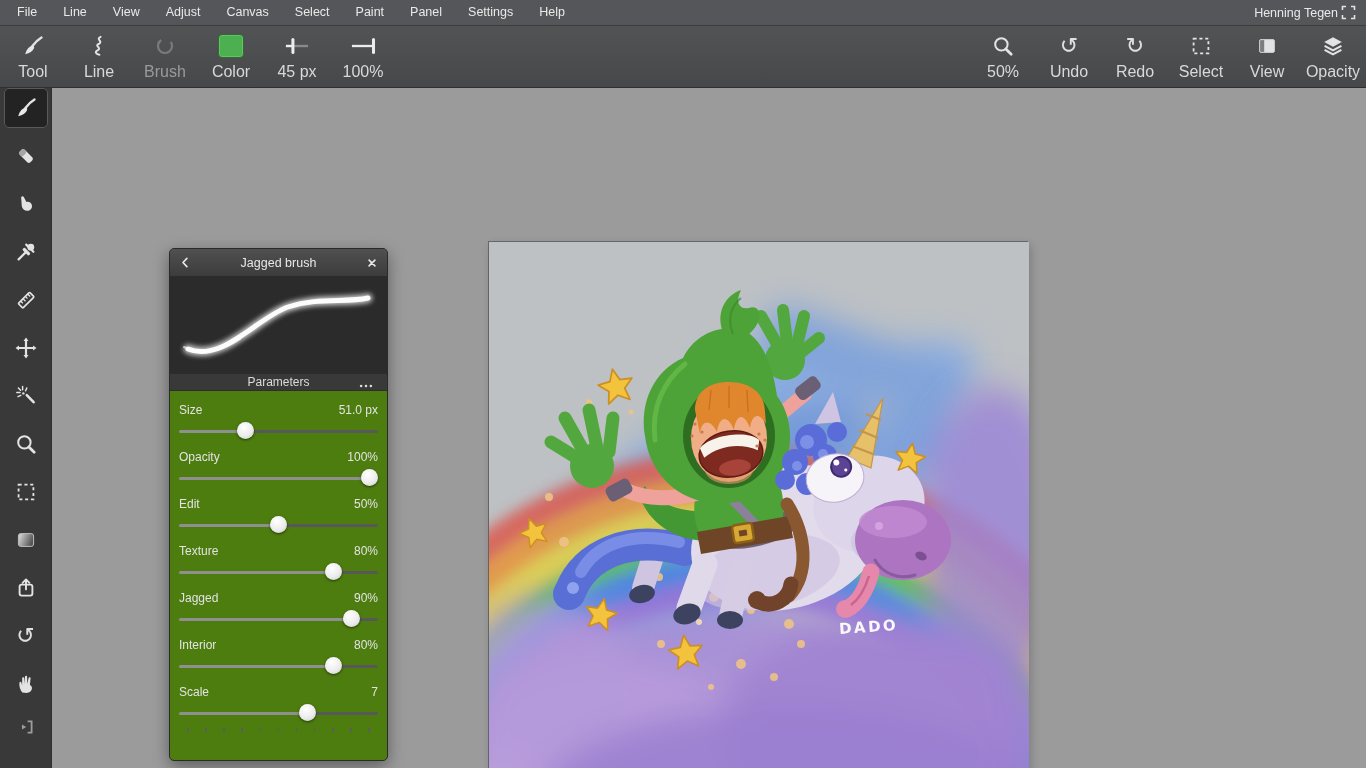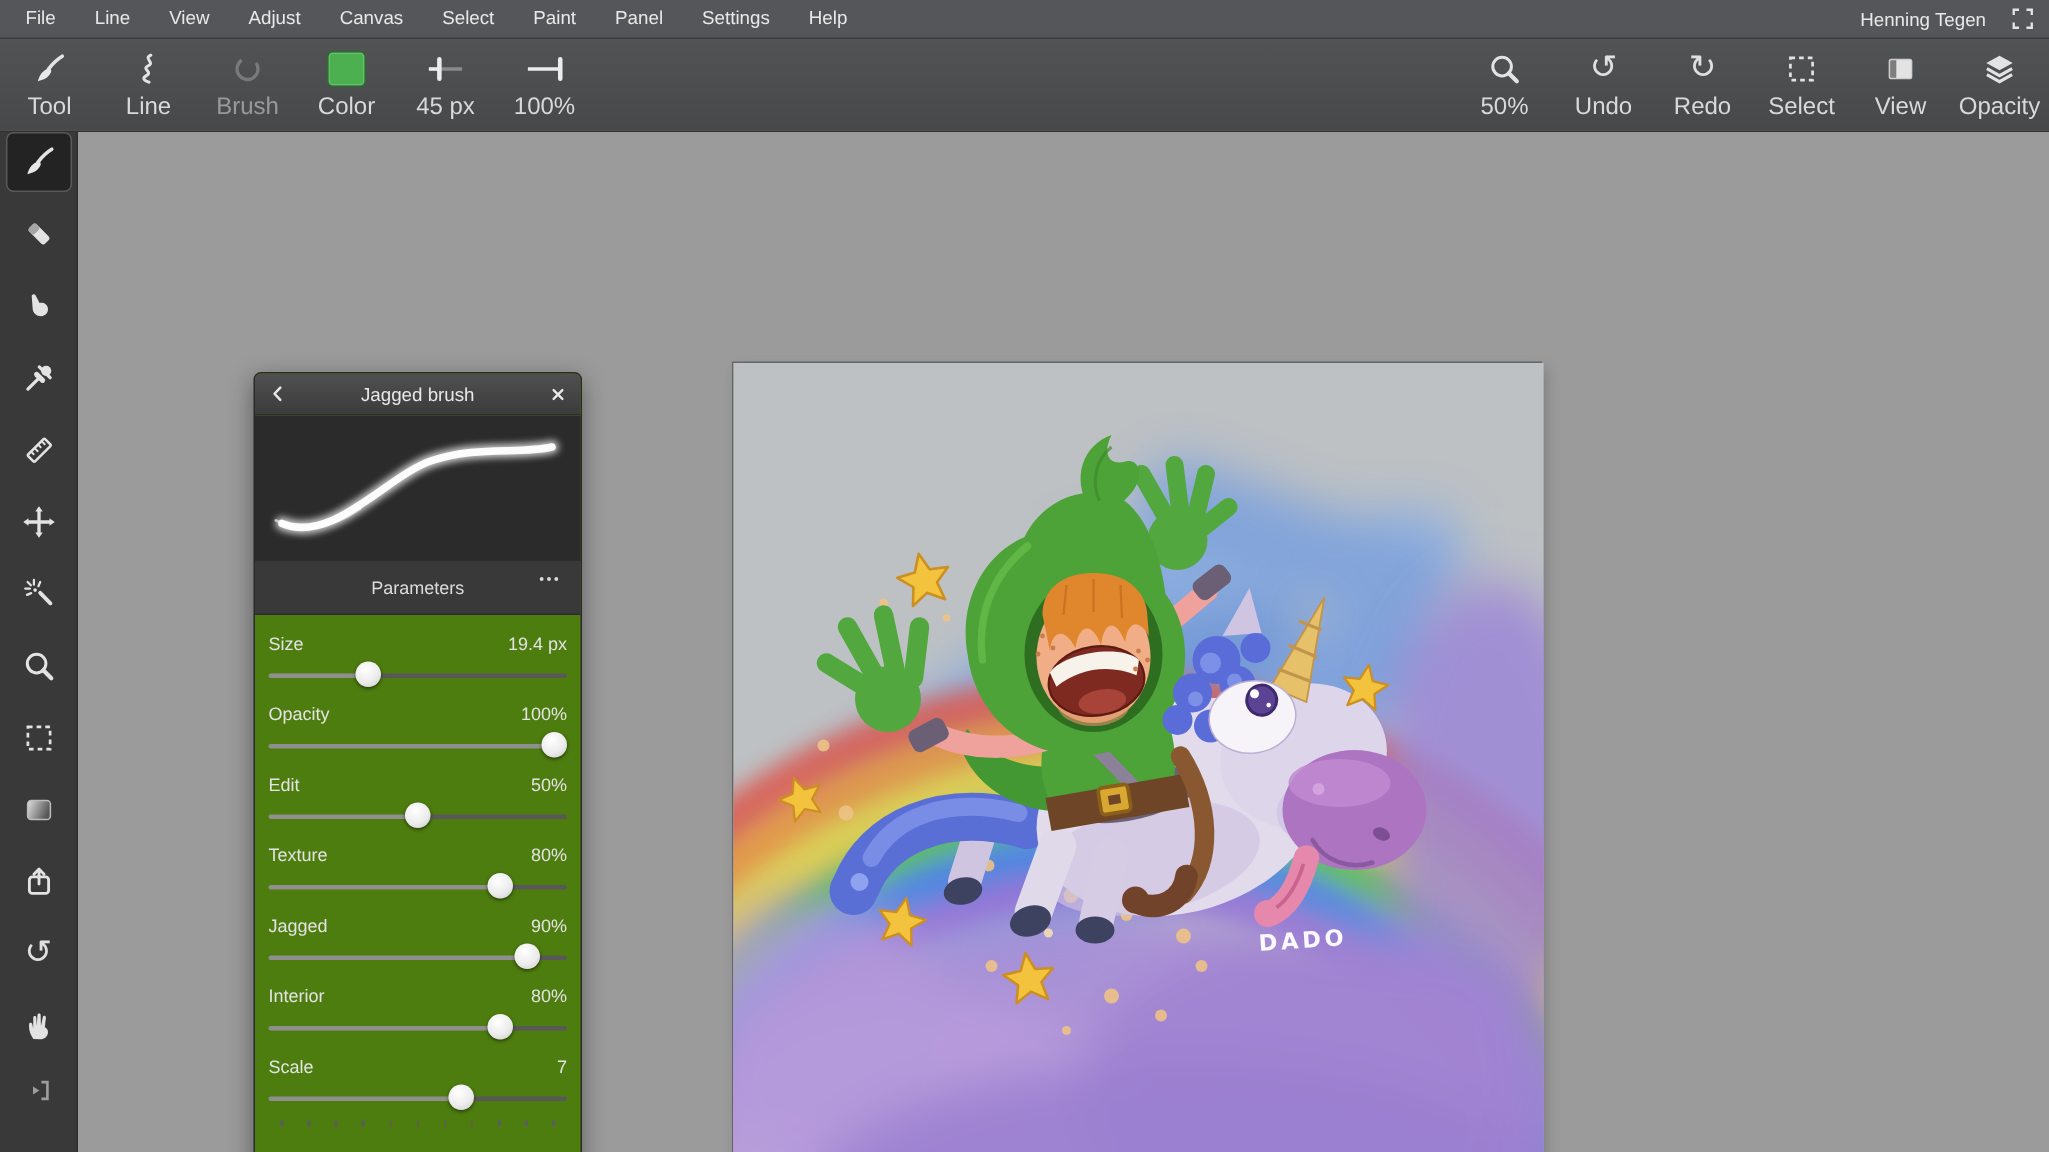--- a/index.html
+++ b/index.html
@@ -6,21 +6,21 @@
   html,body { width:1366px; height:768px; overflow:hidden; background:#9b9b9b;
     font-family:"Liberation Sans", sans-serif; }
   #stage { position:relative; width:1366px; height:768px; }
 
   
   .menubar { position:absolute; left:0; top:0; width:1366px; height:26px;
     background:#555659; border-bottom:1px solid #3b3c3e;
     display:flex; align-items:center; color:#e9e9e9; font-size:12.5px; }
   .menubar-items { display:flex; align-items:center; height:100%; padding-left:4px; }
   .menu-item { padding:12px 13px; line-height:25px; cursor:default; }
-  .menubar-right { margin-left:auto; display:flex; align-items:center; gap:14px; padding-right:8px; }
+  .menubar-right { margin-left:auto; display:flex; align-items:center; padding-right:8px; }
   .username { font-size:12.5px; color:#e9e9e9; }
   .fs-wrap { width:20px; height:20px; display:flex; align-items:center; justify-content:center; }
 
   
   .toolbar { position:absolute; left:0; top:26px; width:1366px; height:62px;
     background:linear-gradient(#525355,#47484a); border-bottom:1px solid #2e2f31;
     display:flex; justify-content:space-between; }
   .tb-group { display:flex; }
   .tb-item { width:66px; display:flex; flex-direction:column; align-items:center;
     justify-content:flex-end; padding-bottom:6px; cursor:default; }
@@ -50,21 +50,21 @@
   
   .panel { position:absolute; left:117px; top:160px; width:219px;
     background:#4d7c0f; border:1px solid #2a2a2a; border-radius:5px;
     box-shadow:0 5px 16px rgba(0,0,0,.4); color:#e2e2e2; }
   .panel-header { height:28px; background:linear-gradient(#505050,#3c3c3c);
     border-bottom:1px solid #2c2c2c; border-radius:4px 4px 0 0;
     display:flex; align-items:center; }
   .ph-btn { width:30px; display:flex; align-items:center; justify-content:center; cursor:default; }
   .panel-title { flex:1; text-align:center; font-size:12.5px; color:#e8e8e8; }
   .preview { height:97px; background:#2b2b2b; border-bottom:1px solid #2c2c2c; }
-  .param-bar { height:36px; background:#393939; border-bottom:1px solid #2e2e2e;
+  .param-bar { height:17px; background:#393939; border-bottom:1px solid #2e2e2e;
     display:flex; align-items:center; justify-content:center; position:relative; }
   .param-title { font-size:12px; color:#dcdcdc; }
   .param-menu { position:absolute; right:8px; top:4px; width:22px; height:16px;
     display:flex; align-items:center; }
   .sliders { padding:3px 9px 28px 9px; }
   .slider-row { margin-top:9px; }
   .s-head { display:flex; justify-content:space-between; font-size:12px;
     color:#e3e3e3; margin-bottom:4px; }
   .s-trackwrap { position:relative; height:20px; }
   .s-track { position:absolute; left:0; right:0; top:9px; height:2.5px; border-radius:2px; }
@@ -535,21 +535,21 @@
               <circle cx="5.5" cy="12" r="1.7" fill="#dcdcdc"></circle>
               <circle cx="12" cy="12" r="1.7" fill="#dcdcdc"></circle>
               <circle cx="18.5" cy="12" r="1.7" fill="#dcdcdc"></circle>
             </svg>
           </span>
       </div>
       <div class="sliders">
           <div class="slider-row">
             <div class="s-head">
               <span>Size</span>
-              <span>19.4 px</span>
+              <span>51.0 px</span>
             </div>
             <div class="s-trackwrap">
               <div class="s-track" style="background: linear-gradient(to right, rgb(143, 143, 143) 32%, rgb(88, 88, 88) 32%);"></div>
               <div class="s-handle" style="left: 58.2px;"></div>
             </div>
           </div>
           <div class="slider-row">
             <div class="s-head">
               <span>Opacity</span>
               <span>100%</span>

